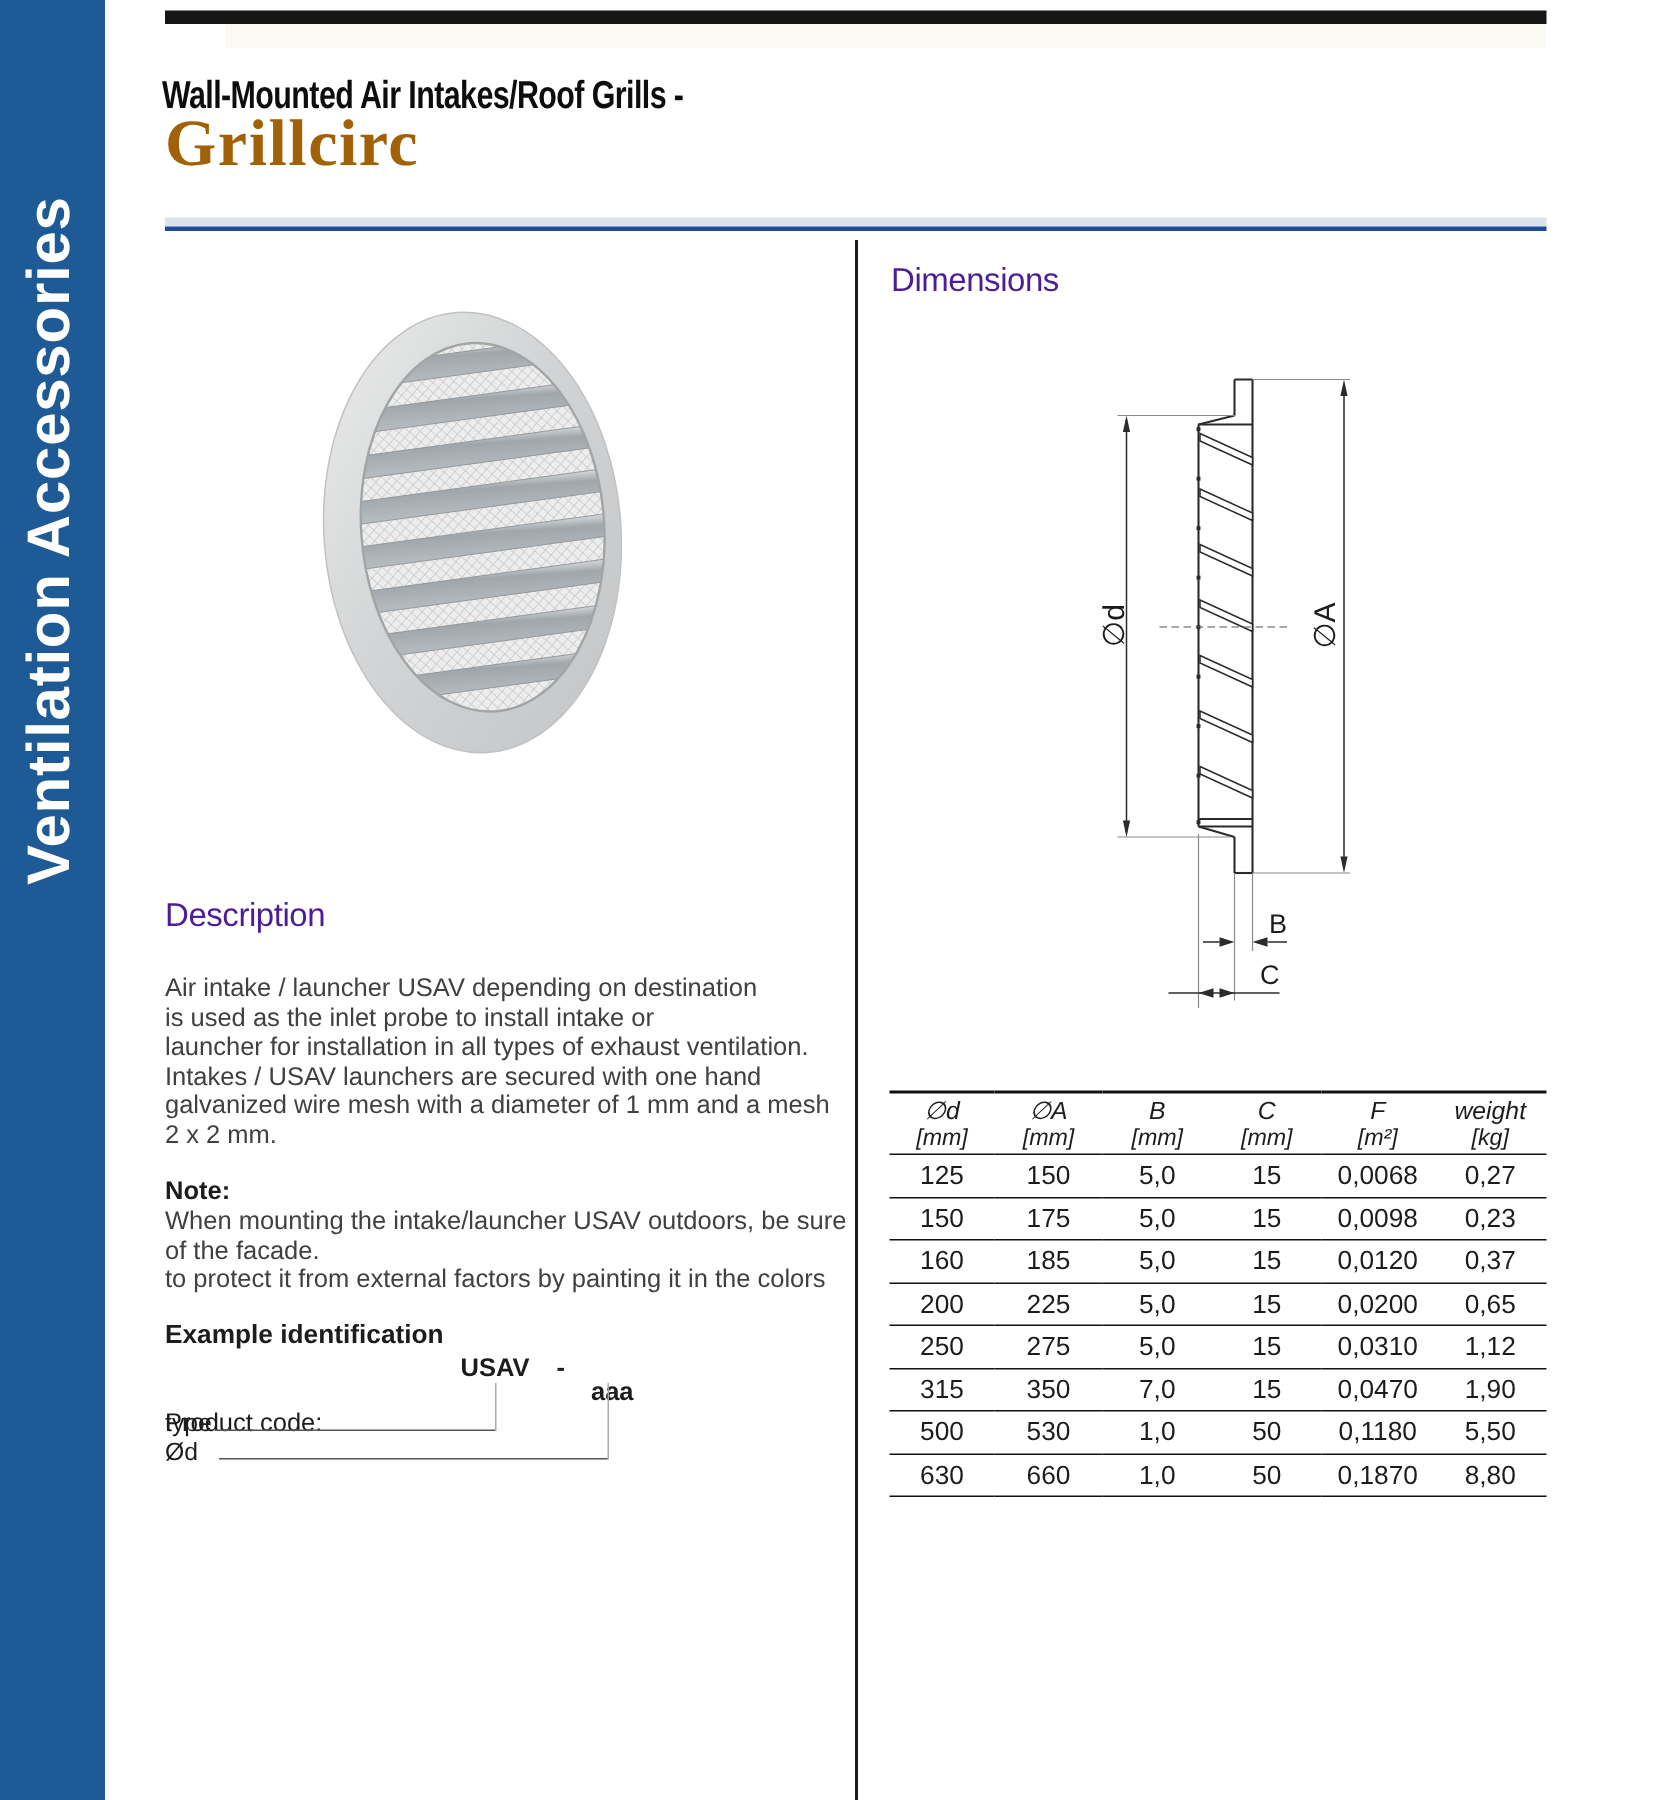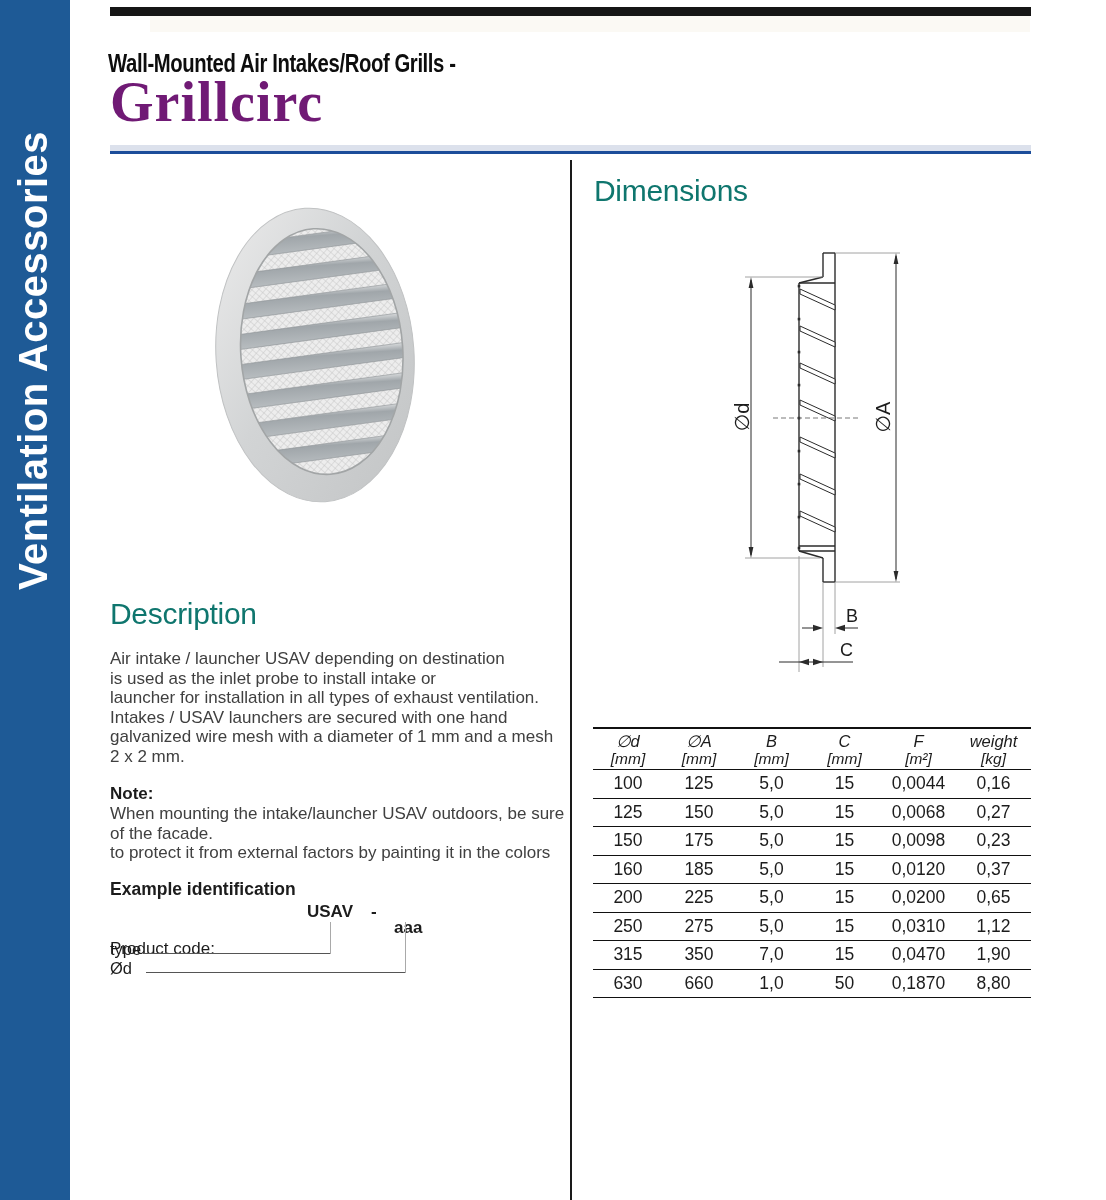--- a/index.html
+++ b/index.html
@@ -15,26 +15,26 @@
   .sidebar{left:0;top:0;width:70px;height:1200px;background:#1E5A96;}
   .sidebar-label{left:11px;top:590px;width:444px;transform:rotate(-90deg);
        transform-origin:0 0;color:#ffffff;font-size:40px;font-weight:bold;
        letter-spacing:.5px;white-space:nowrap;}
 
   
   .eyebrow{left:108px;top:48px;white-space:nowrap;}
   .eyebrow span{display:inline-block;transform:scaleX(.78);transform-origin:left;
        font-size:26px;font-weight:bold;letter-spacing:-.5px;color:#0d0d0d;}
   .title{left:110px;top:70px;font-family:"Liberation Serif",serif;font-weight:bold;
-       font-size:56px;color:#701a75;letter-spacing:1px;}
+       font-size:44px;color:#a16207;letter-spacing:1px;}
   .rule-band{left:110px;top:145px;width:921px;height:6px;background:#DCE1EC;}
   .rule-line{left:110px;top:151px;width:921px;height:3px;background:#1C4D9A;}
   .divider{left:570px;top:160px;width:2px;height:1040px;background:#1a1a1a;}
 
-  .section-h{font-size:30px;color:#0f766e;letter-spacing:-.3px;}
+  .section-h{font-size:22px;color:#4c1d95;letter-spacing:-.3px;}
   .desc-h{left:110px;top:597px;}
   .dim-h{left:594px;top:174px;}
 
   .body-text{font-size:17px;line-height:19.5px;color:#404040;}
   .desc-p{left:110px;top:649px;width:470px;}
   .note-label{left:110px;top:784px;font-size:17px;font-weight:bold;}
   .note-p{left:110px;top:804px;width:470px;}
   .ex-h{left:110px;top:879px;font-size:17.5px;font-weight:bold;}
   .pc-row{left:110px;top:902px;width:460px;height:20px;font-size:17px;}
   .pc-row .lbl{position:absolute;left:0;top:0;margin-top:37px;}
@@ -244,28 +244,20 @@
             <div class="unit">[m²]</div>
           </th>
           <th style="width: 75px;">
             <div class="sym">weight</div>
             <div class="unit">[kg]</div>
           </th>
         </tr>
       </thead>
     <tbody id="tb">
         <tr>
-          <td>100</td>
-          <td>125</td>
-          <td>5,0</td>
-          <td>15</td>
-          <td>0,0044</td>
-          <td>0,16</td>
-        </tr>
-        <tr>
           <td>125</td>
           <td>150</td>
           <td>5,0</td>
           <td>15</td>
           <td>0,0068</td>
           <td>0,27</td>
         </tr>
         <tr>
           <td>150</td>
           <td>175</td>
@@ -298,20 +290,28 @@
           <td>0,0310</td>
           <td>1,12</td>
         </tr>
         <tr>
           <td>315</td>
           <td>350</td>
           <td>7,0</td>
           <td>15</td>
           <td>0,0470</td>
           <td>1,90</td>
+        </tr>
+        <tr>
+          <td>500</td>
+          <td>530</td>
+          <td>1,0</td>
+          <td>50</td>
+          <td>0,1180</td>
+          <td>5,50</td>
         </tr>
         <tr>
           <td>630</td>
           <td>660</td>
           <td>1,0</td>
           <td>50</td>
           <td>0,1870</td>
           <td>8,80</td>
         </tr>
       </tbody>

